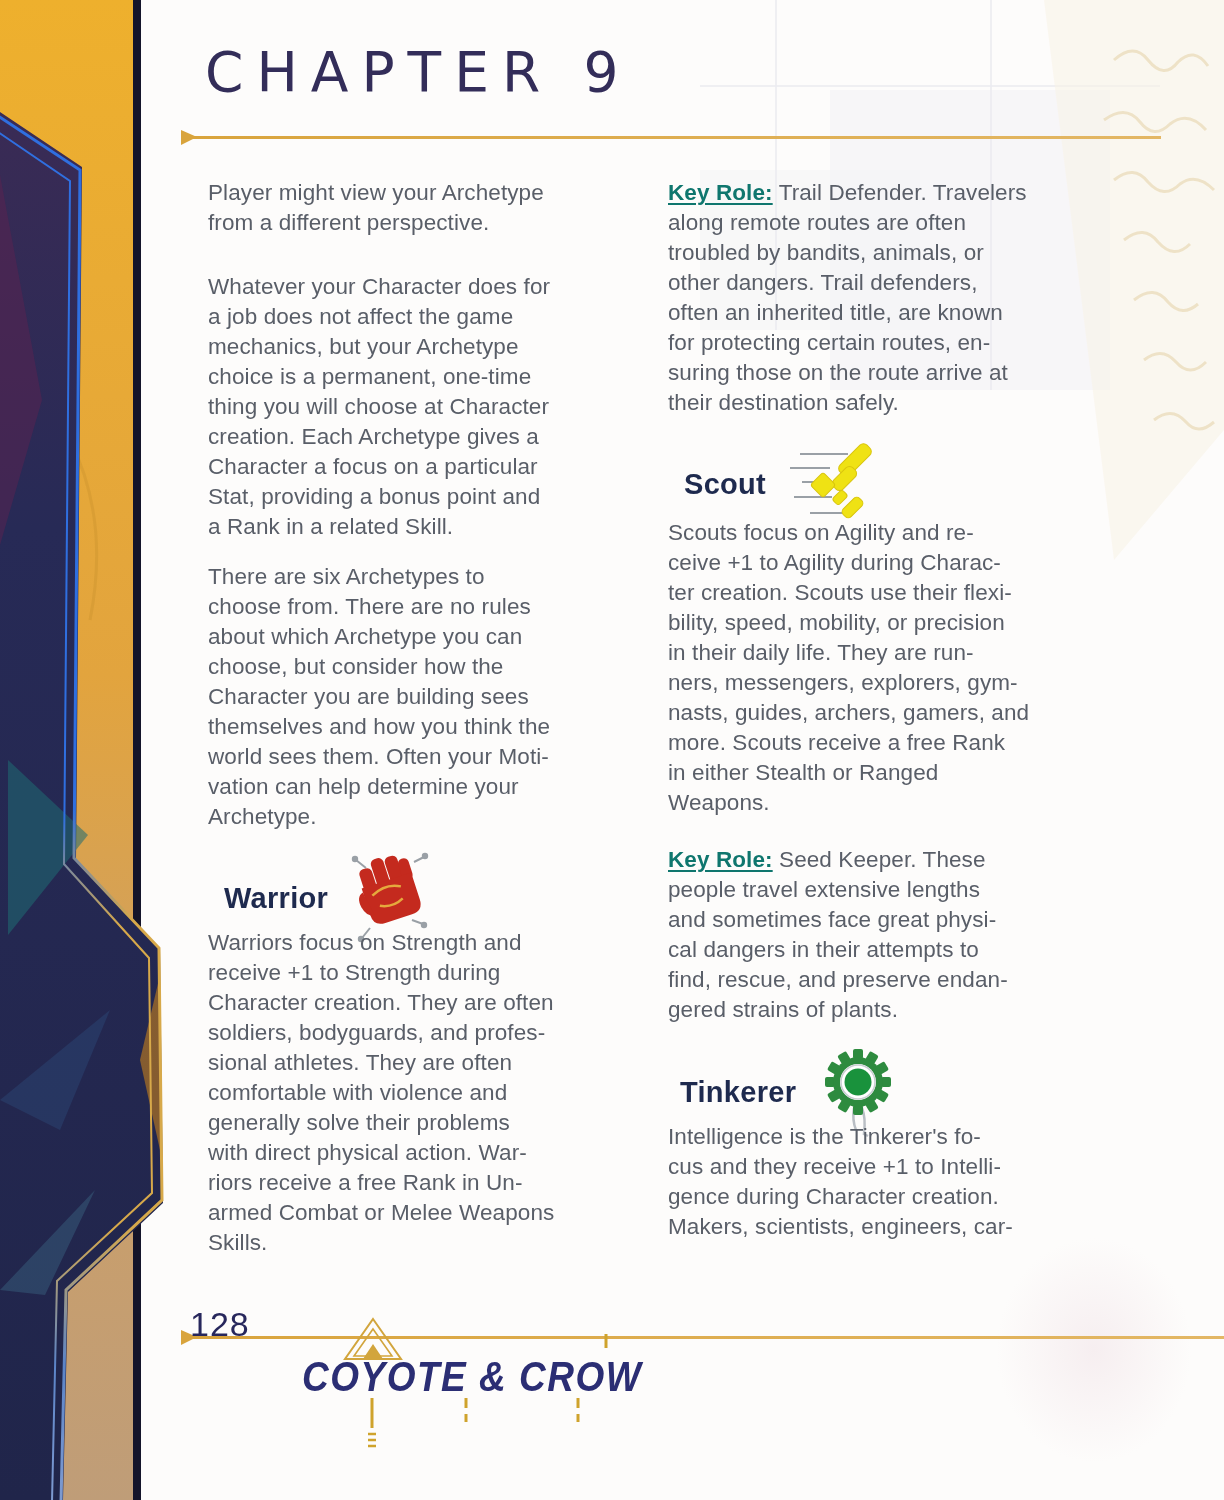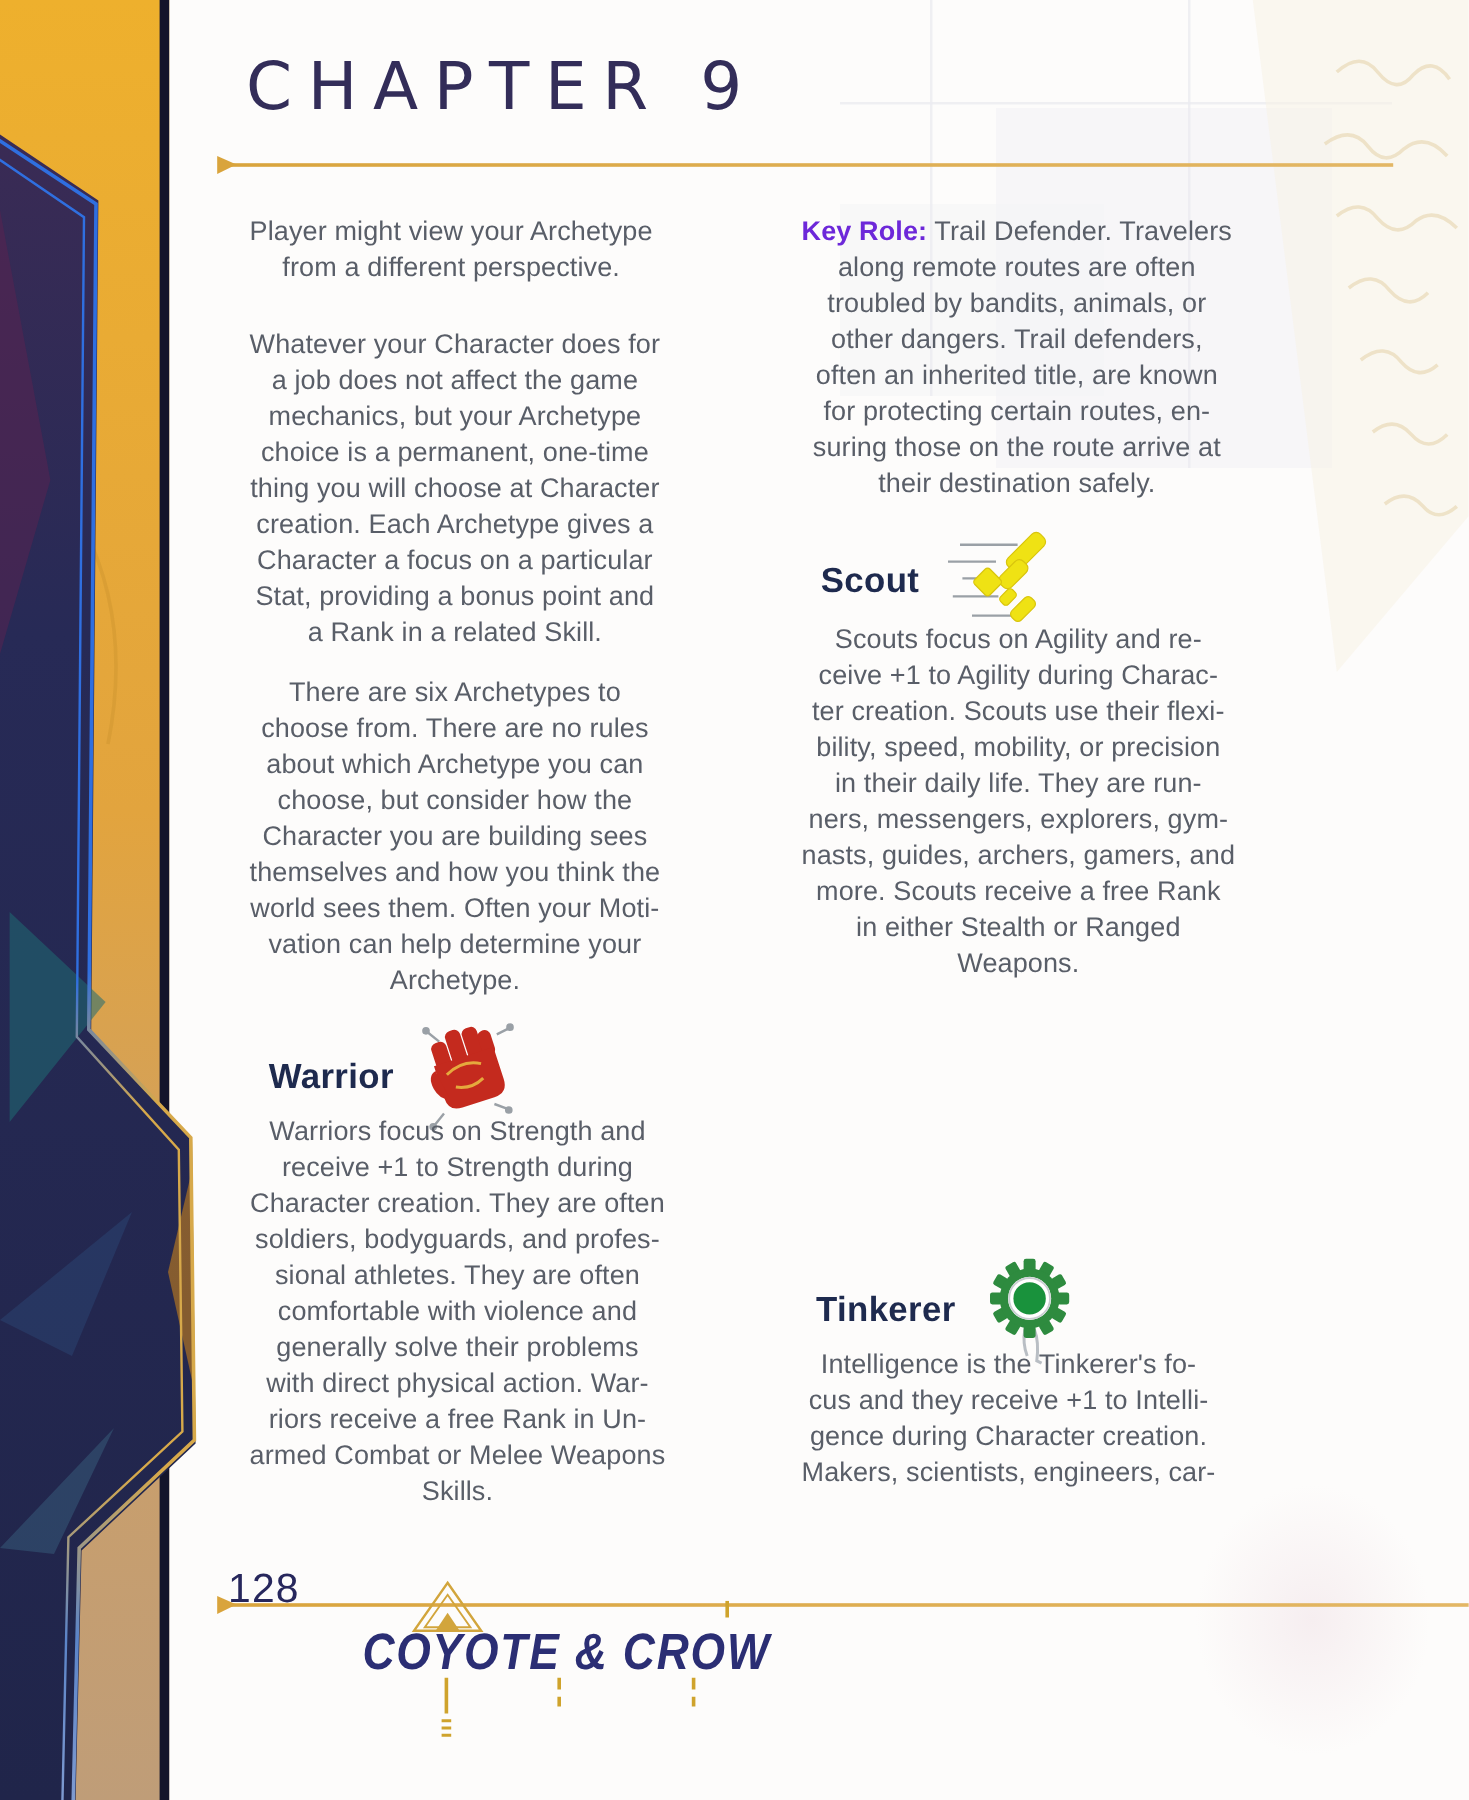--- a/index.html
+++ b/index.html
@@ -28,23 +28,23 @@
   .rule{position:absolute;height:3px;background:linear-gradient(90deg,#d9a43c,#e3b765);}
   .rule .flag{
     position:absolute;left:-2px;top:-6px;width:0;height:0;
     border-left:16px solid #d9a43c;border-top:7px solid transparent;border-bottom:8px solid transparent;
   }
   .rule-top{left:183px;top:136px;width:978px;}
   .rule-bottom{left:183px;top:1336px;width:1041px;}
 
   
   .col{position:absolute;color:#595e68;font-size:22.5px;line-height:30px;letter-spacing:.1px;}
-  .col p{margin:0;white-space:pre-line;text-align:center;}
+  .col p{margin:0;white-space:pre-line;}
   .para{position:absolute;white-space:pre-line;}
-  .key-label{color:#6d28d9;font-weight:bold;text-decoration-thickness:2px;text-underline-offset:3px;}
+  .key-label{color:#0f766e;font-weight:bold;text-decoration:underline;text-decoration-thickness:2px;text-underline-offset:3px;}
 
   .section-head{position:absolute;display:flex;align-items:center;gap:20px;}
   .section-head .hname{
     color:#1e2a4e;font-weight:bold;font-size:29px;letter-spacing:.3px;
   }
 
   
   .page-number{position:absolute;left:190px;top:1305px;font-size:34px;color:#27275c;letter-spacing:1px;}
   .logo-wrap{position:absolute;left:302px;top:1356px;width:340px;font-style:italic;}
   .logo-text{
@@ -209,20 +209,26 @@
 ceive +1 to Agility during Charac-
 ter creation. Scouts use their flexi-
 bility, speed, mobility, or precision
 in their daily life. They are run-
 ners, messengers, explorers, gym-
 nasts, guides, archers, gamers, and
 more. Scouts receive a free Rank
 in either Stealth or Ranged
 Weapons.</p>
 
+  <p class="para" style="left:0;top:845px;position:absolute;"><span class="key-label">Key Role:</span><span> Seed Keeper. These
+people travel extensive lengths
+and sometimes face great physi-
+cal dangers in their attempts to
+find, rescue, and preserve endan-
+gered strains of plants.</span></p>
 
   <div class="section-head" style="left:12px;top:1046px;">
     <span class="hname">Tinkerer</span>
     <svg width="84" height="92" viewBox="0 0 84 92">
       <g stroke="#b9bec4" stroke-width="2.5" fill="none">
         <path d="M38,62 q-2,12 2,22"></path>
         <path d="M46,62 q4,10 2,26 l4,2"></path>
       </g>
       <g fill="#2e8b3f">
         <g transform="translate(42,36)">

